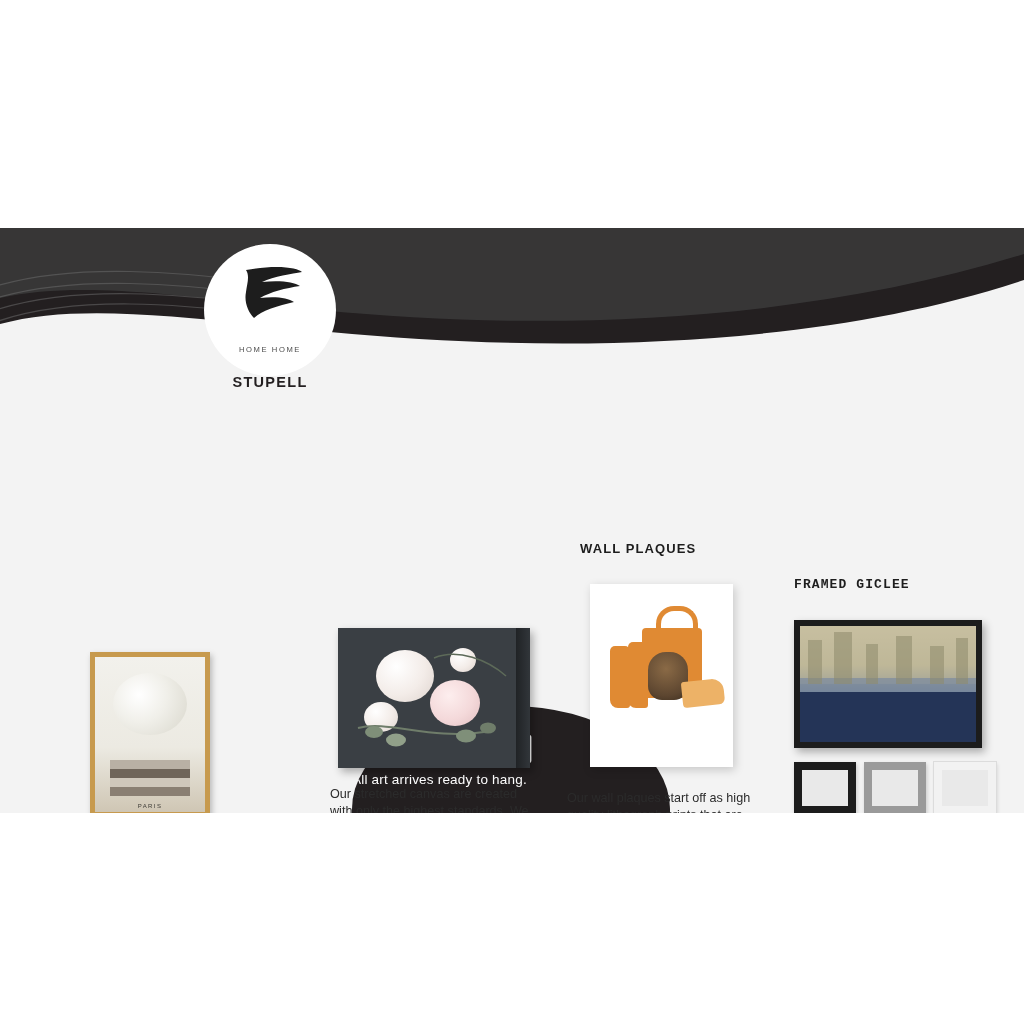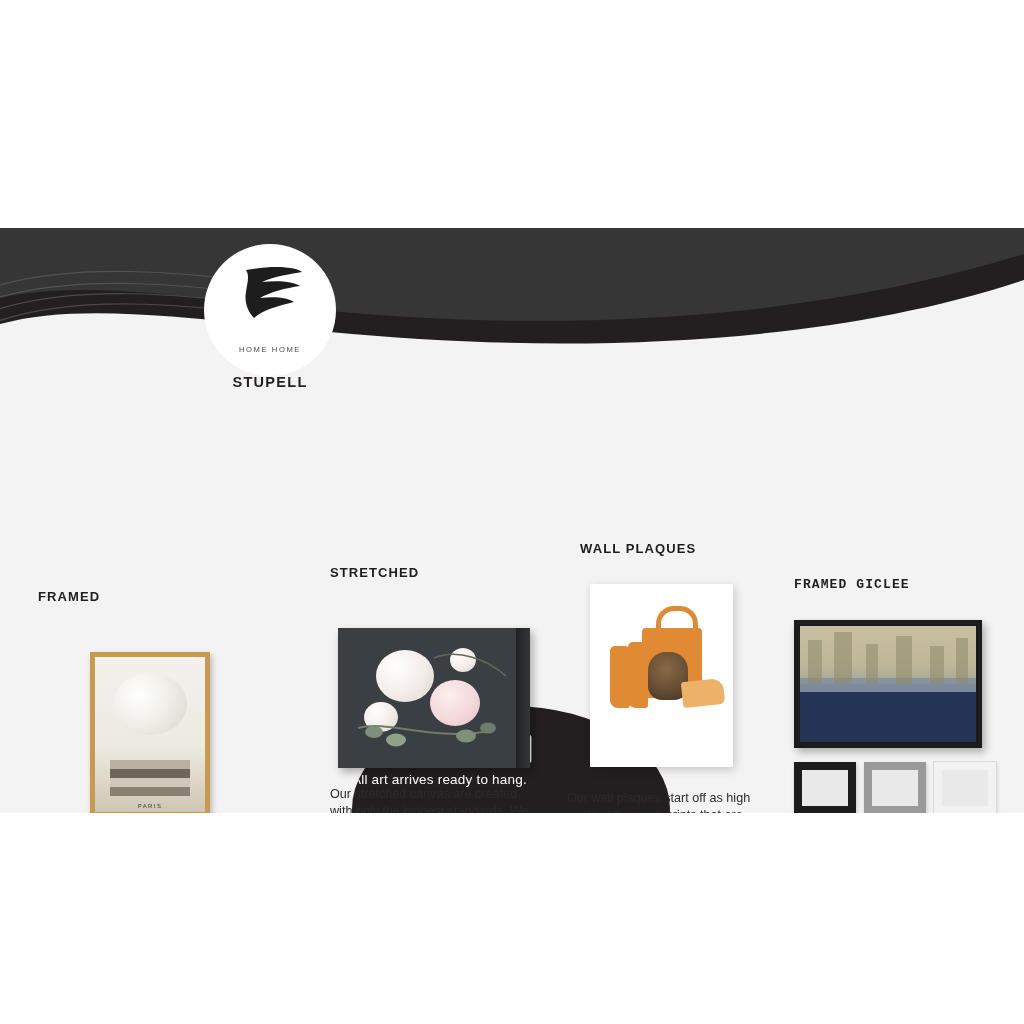--- a/index.html
+++ b/index.html
@@ -330,41 +330,39 @@
         <path d="M6 30 L17 18 L24 26 L30 20 L42 30 Z" fill="none" stroke="#ffffff" stroke-width="1.6" stroke-linejoin="round"></path>
         <circle cx="32" cy="14" r="2.6" fill="none" stroke="#ffffff" stroke-width="1.5"></circle>
         <path d="M24 1 L24 6" stroke="#ffffff" stroke-width="1.6"></path>
         <circle cx="24" cy="1.5" r="1.5" fill="#ffffff"></circle>
       </svg>
       <div class="caption">All art arrives ready to hang.</div>
     </div>
 
     <div class="col" id="col1">
       <div class="col-title">
-        <div>FRAMED</div>
       </div>
 
       <div class="c1-art">
         <div class="c1-art-inner">
           <div class="c1-flowers"></div>
           <div class="c1-stack">
             <div class="c1-book" style="bottom:0;background:#8a7f73;"></div>
             <div class="c1-book" style="bottom:9px;background:#cfc7bb;"></div>
             <div class="c1-book" style="bottom:18px;background:#6f6459;"></div>
             <div class="c1-book" style="bottom:27px;background:#b9b0a4;"></div>
           </div>
           <div class="c1-caption">PARIS</div>
         </div>
       </div>
 
     </div>
 
     <div class="col" id="col2">
       <div class="col-title">
-        <div>STRETCHED</div>
       </div>
 
       <div class="c2-art">
         <div class="c2-bloom" style="left:38px;top:22px;width:58px;height:52px;"></div>
         <div class="c2-bloom" style="left:92px;top:52px;width:50px;height:46px;background:radial-gradient(circle at 38% 34%,#fdeeee 0%,#f4d9da 55%,#e2bfc1 100%);"></div>
         <div class="c2-bloom" style="left:26px;top:74px;width:34px;height:30px;"></div>
         <div class="c2-bloom" style="left:112px;top:20px;width:26px;height:24px;"></div>
         <svg style="position:absolute;left:0;top:0;width:192px;height:140px;" viewBox="0 0 192 140">
           <path d="M20 100 C50 92 92 112 146 104" stroke="#6f7d6a" stroke-width="2" fill="none"></path>
           <ellipse cx="36" cy="104" rx="9" ry="6" fill="#7f8f79"></ellipse>

